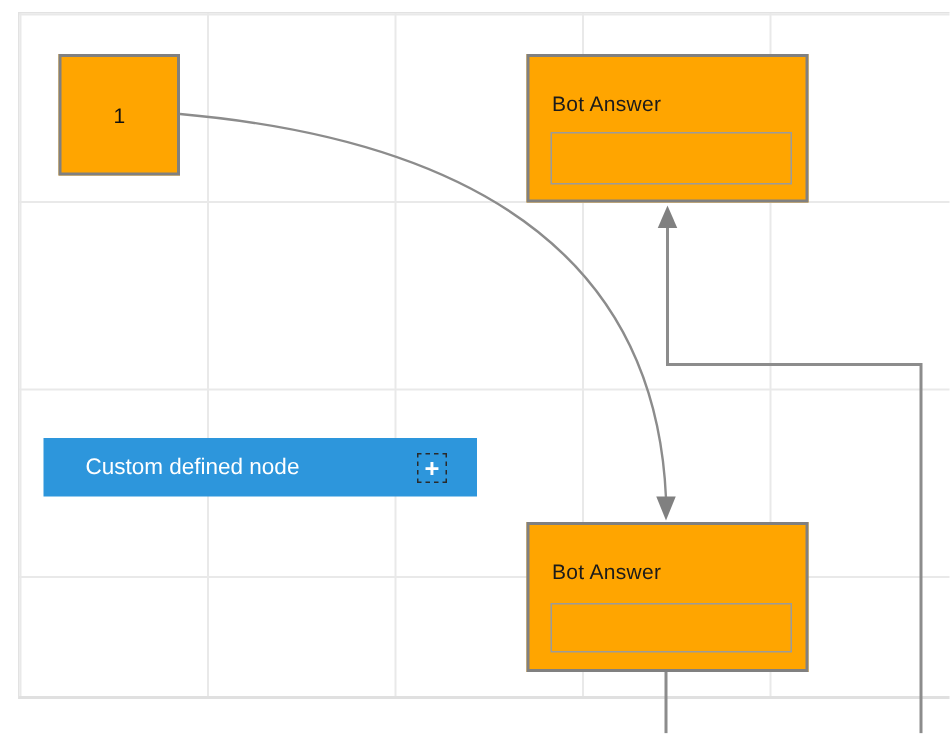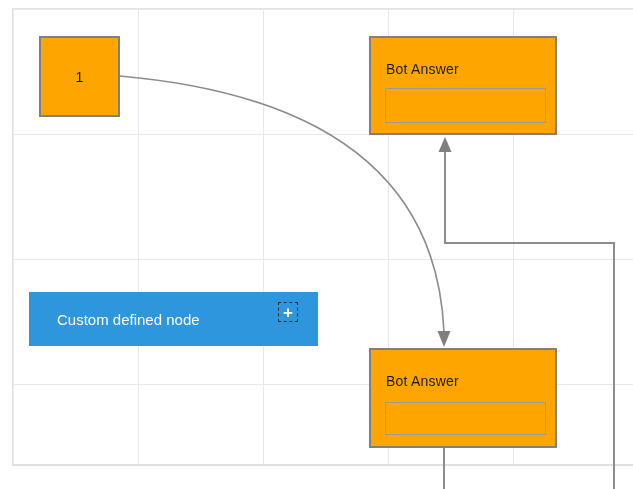--- a/index.html
+++ b/index.html
@@ -27,35 +27,35 @@
   .node{
     position:absolute;box-sizing:border-box;
     background:var(--orange,#ffa500);
     border:2px solid var(--node-border,#808080);
   }
   .node-start{
     left:39px;top:36px;width:81px;height:81px;
     display:flex;align-items:center;justify-content:center;
     font-size:14px;color:#111;
   }
-  .node-bot{left:351px;width:188px;height:100px;margin-left:18px;}
+  .node-bot{left:351px;width:188px;height:100px;}
   .node-bot.top{top:36px;height:99px;}
   .node-bot.bottom{top:348px;}
   .node-bot .title{
     position:absolute;left:15px;top:23px;
     font-size:14px;color:#1b1b1b;letter-spacing:0.2px;
   }
   .node-bot .answer-box{
     position:absolute;left:14px;top:50px;width:161px;height:35px;
     box-sizing:border-box;border:1px solid #9b9b9b;background:transparent;
   }
   .node-bot.bottom .answer-box{top:52px;height:33px;}
   
   .custom-node{
-    position:absolute;left:29px;top:292px;width:289px;height:54px;
+    position:absolute;left:29px;top:292px;width:289px;height:39px;
     box-sizing:border-box;background:var(--blue,#2d96dc);
     display:flex;align-items:center;
     color:#ffffff;font-size:15px;
   }
   .custom-node .label{padding-left:28px;flex:0 0 auto;}
   .custom-node .add-box{
     position:absolute;right:20px;top:10px;width:20px;height:20px;
     box-sizing:border-box;border:1px dashed #2a2a2a;
     display:flex;align-items:center;justify-content:center;
     color:#ffffff;font-size:17px;font-weight:bold;line-height:1;

